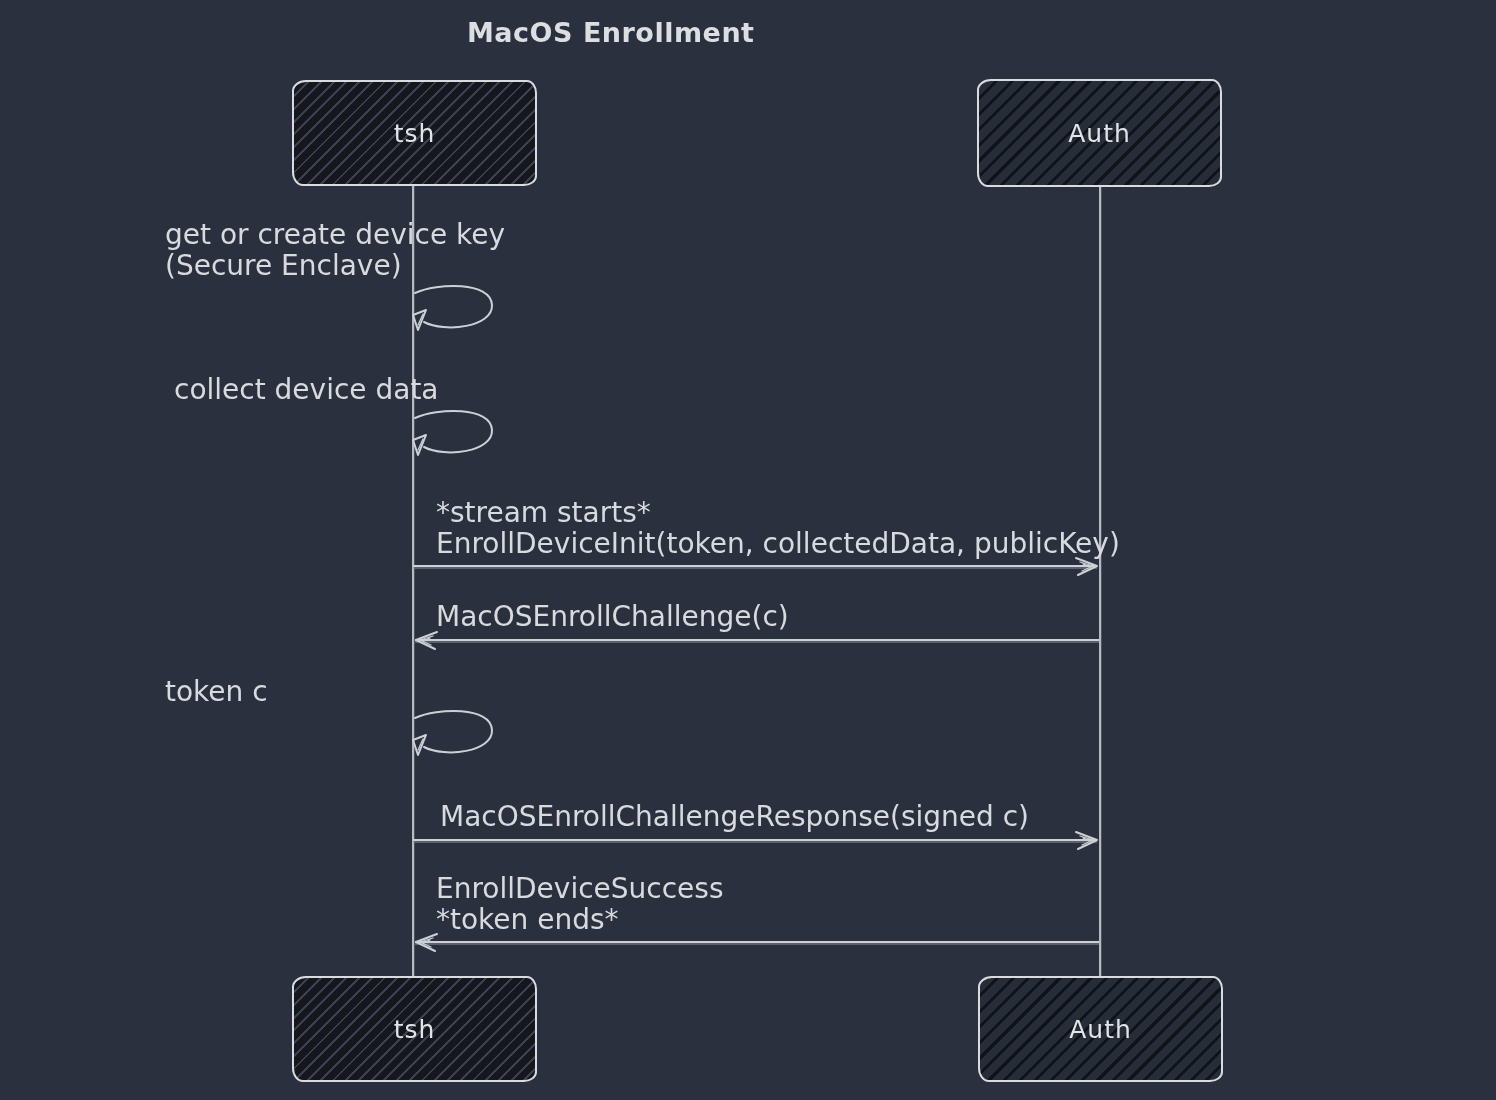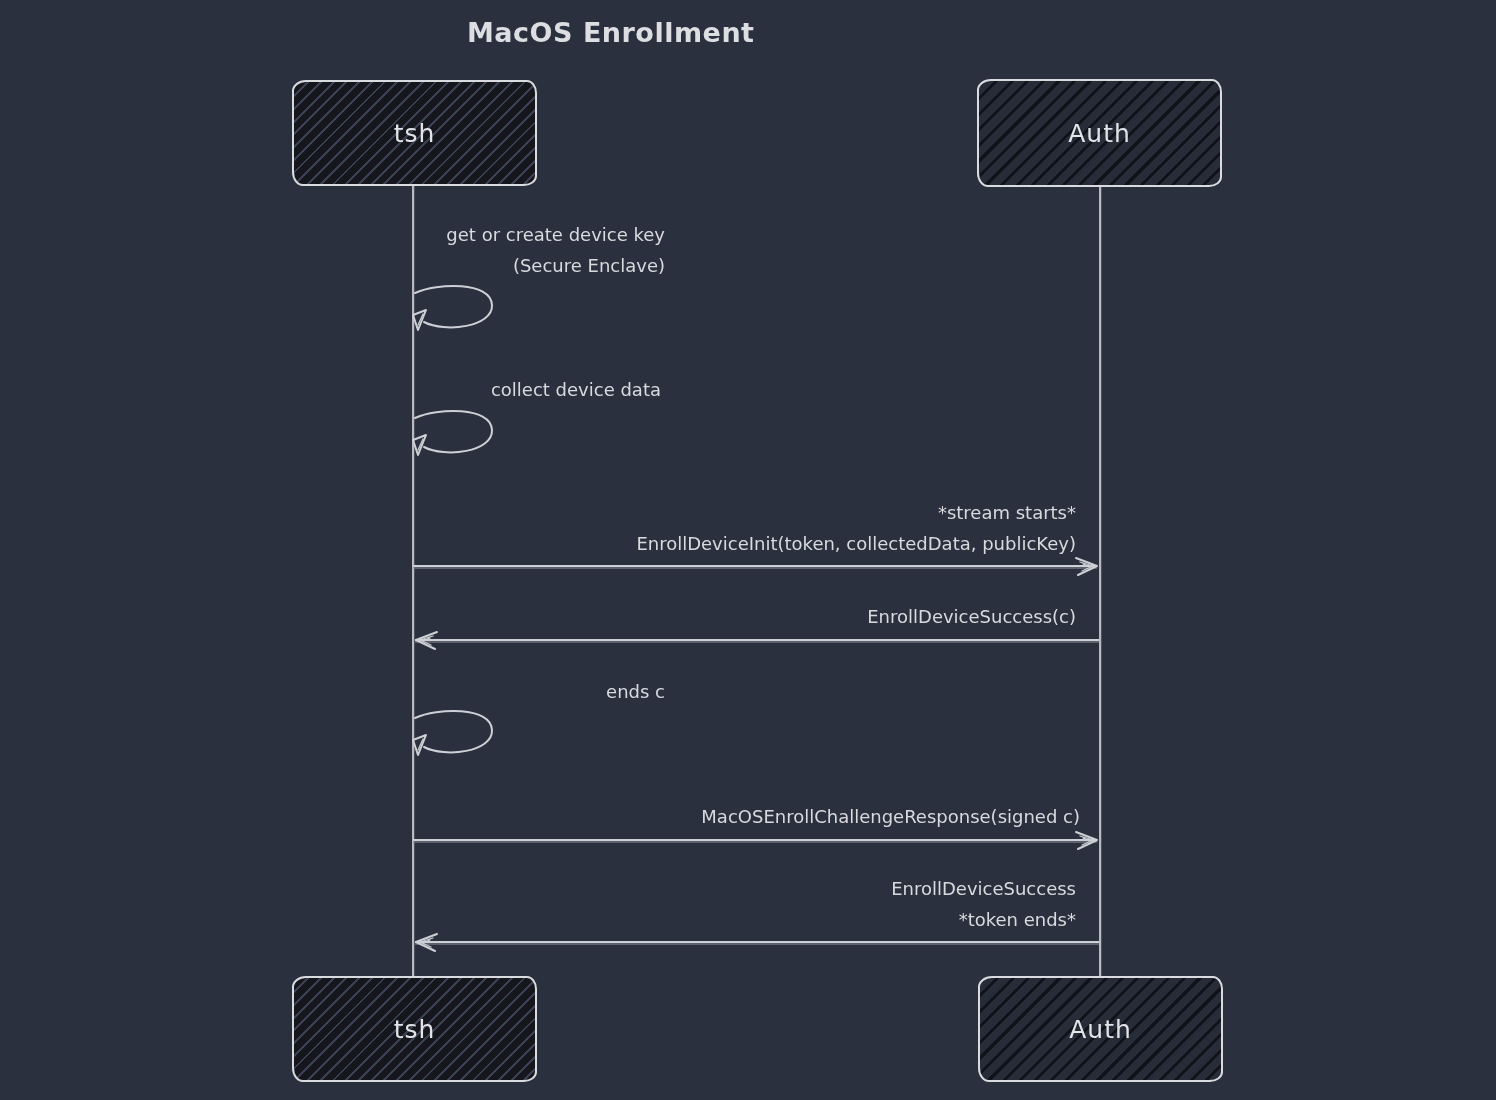--- a/index.html
+++ b/index.html
@@ -41,22 +41,22 @@
     letter-spacing:1px;
   }
   .lifeline{
     position:absolute;
     width:2px;
     background:#b7bac1;
     box-shadow:1px 0 0 rgba(120,124,134,0.45);
   }
   .msg-text{
     position:absolute;
-    text-align:right;
-    font-size:18px;
+    text-align:left;
+    font-size:28px;
     line-height:31px;
     color:#d8dade;
     white-space:nowrap;
   }
   .msg-line{
     position:absolute;
     height:2px;
     background:#cdd0d5;
     box-shadow:0 2px 0 rgba(134,139,150,0.55);
   }
@@ -92,50 +92,50 @@
   <div class="msg-text" style="left:165px;top:219px;width:500px;">
     <div>get or create device key</div>
     <div>(Secure Enclave)</div>
   </div>
   <svg class="loop-svg" style="left:411px;top:283px;" width="94" height="52">
     <path d="M4 10 C 26 0, 80 -2, 81 22 C 82 44, 34 50, 13 39"></path>
     <path d="M15 27 L7 47 L2 32 Z"></path>
     <path class="thin" d="M12 31 L7 42"></path>
   </svg>
 
-  <div class="msg-text" style="left:161px;top:374px;width:500px;">
+  <div class="msg-text" style="left:174px;top:374px;width:500px;">
     <div>collect device data</div>
   </div>
   <svg class="loop-svg" style="left:411px;top:408px;" width="94" height="52">
     <path d="M4 10 C 26 0, 80 -2, 81 22 C 82 44, 34 50, 13 39"></path>
     <path d="M15 27 L7 47 L2 32 Z"></path>
     <path class="thin" d="M12 31 L7 42"></path>
   </svg>
 
   <div class="msg-text" style="left:436px;top:497px;width:640px;">
     <div>*stream starts*</div>
     <div>EnrollDeviceInit(token, collectedData, publicKey)</div>
   </div>
   <div class="msg-line" style="left:413px;top:565px;width:684px;"></div>
   <svg class="arrowhead" style="left:1074px;top:554px;" width="26" height="24">
     <path d="M2 4 L23 12 L4 21"></path>
     <path class="thin" d="M6 8 L19 12 L8 17 M9 10 L16 13"></path>
   </svg>
 
   <div class="msg-text" style="left:436px;top:601px;width:640px;">
-    <div>EnrollDeviceSuccess(c)</div>
+    <div>MacOSEnrollChallenge(c)</div>
   </div>
   <div class="msg-line" style="left:415px;top:639px;width:684px;"></div>
   <svg class="arrowhead" style="left:413px;top:628px;" width="26" height="24">
     <path d="M24 4 L3 12 L22 21"></path>
     <path class="thin" d="M20 8 L7 12 L18 17 M17 10 L10 13"></path>
   </svg>
 
   <div class="msg-text" style="left:165px;top:676px;width:500px;">
-    <div>ends c</div>
+    <div>token c</div>
   </div>
   <svg class="loop-svg" style="left:411px;top:708px;" width="94" height="52">
     <path d="M4 10 C 26 0, 80 -2, 81 22 C 82 44, 34 50, 13 39"></path>
     <path d="M15 27 L7 47 L2 32 Z"></path>
     <path class="thin" d="M12 31 L7 42"></path>
   </svg>
 
   <div class="msg-text" style="left:440px;top:801px;width:640px;">
     <div>MacOSEnrollChallengeResponse(signed c)</div>
   </div>

